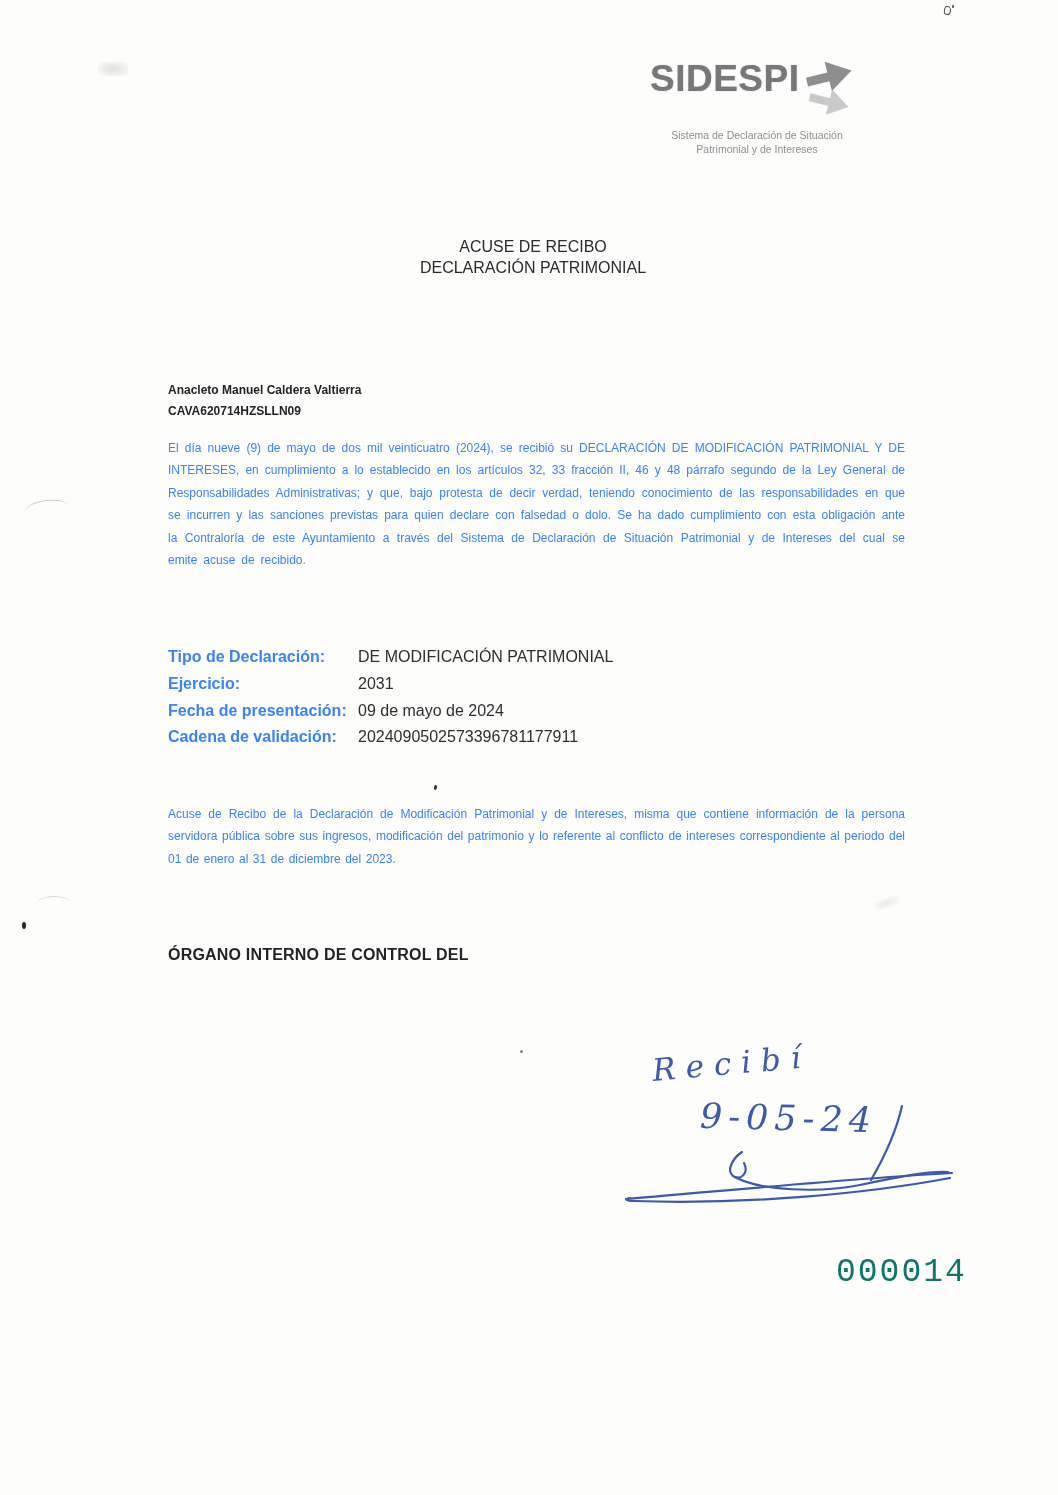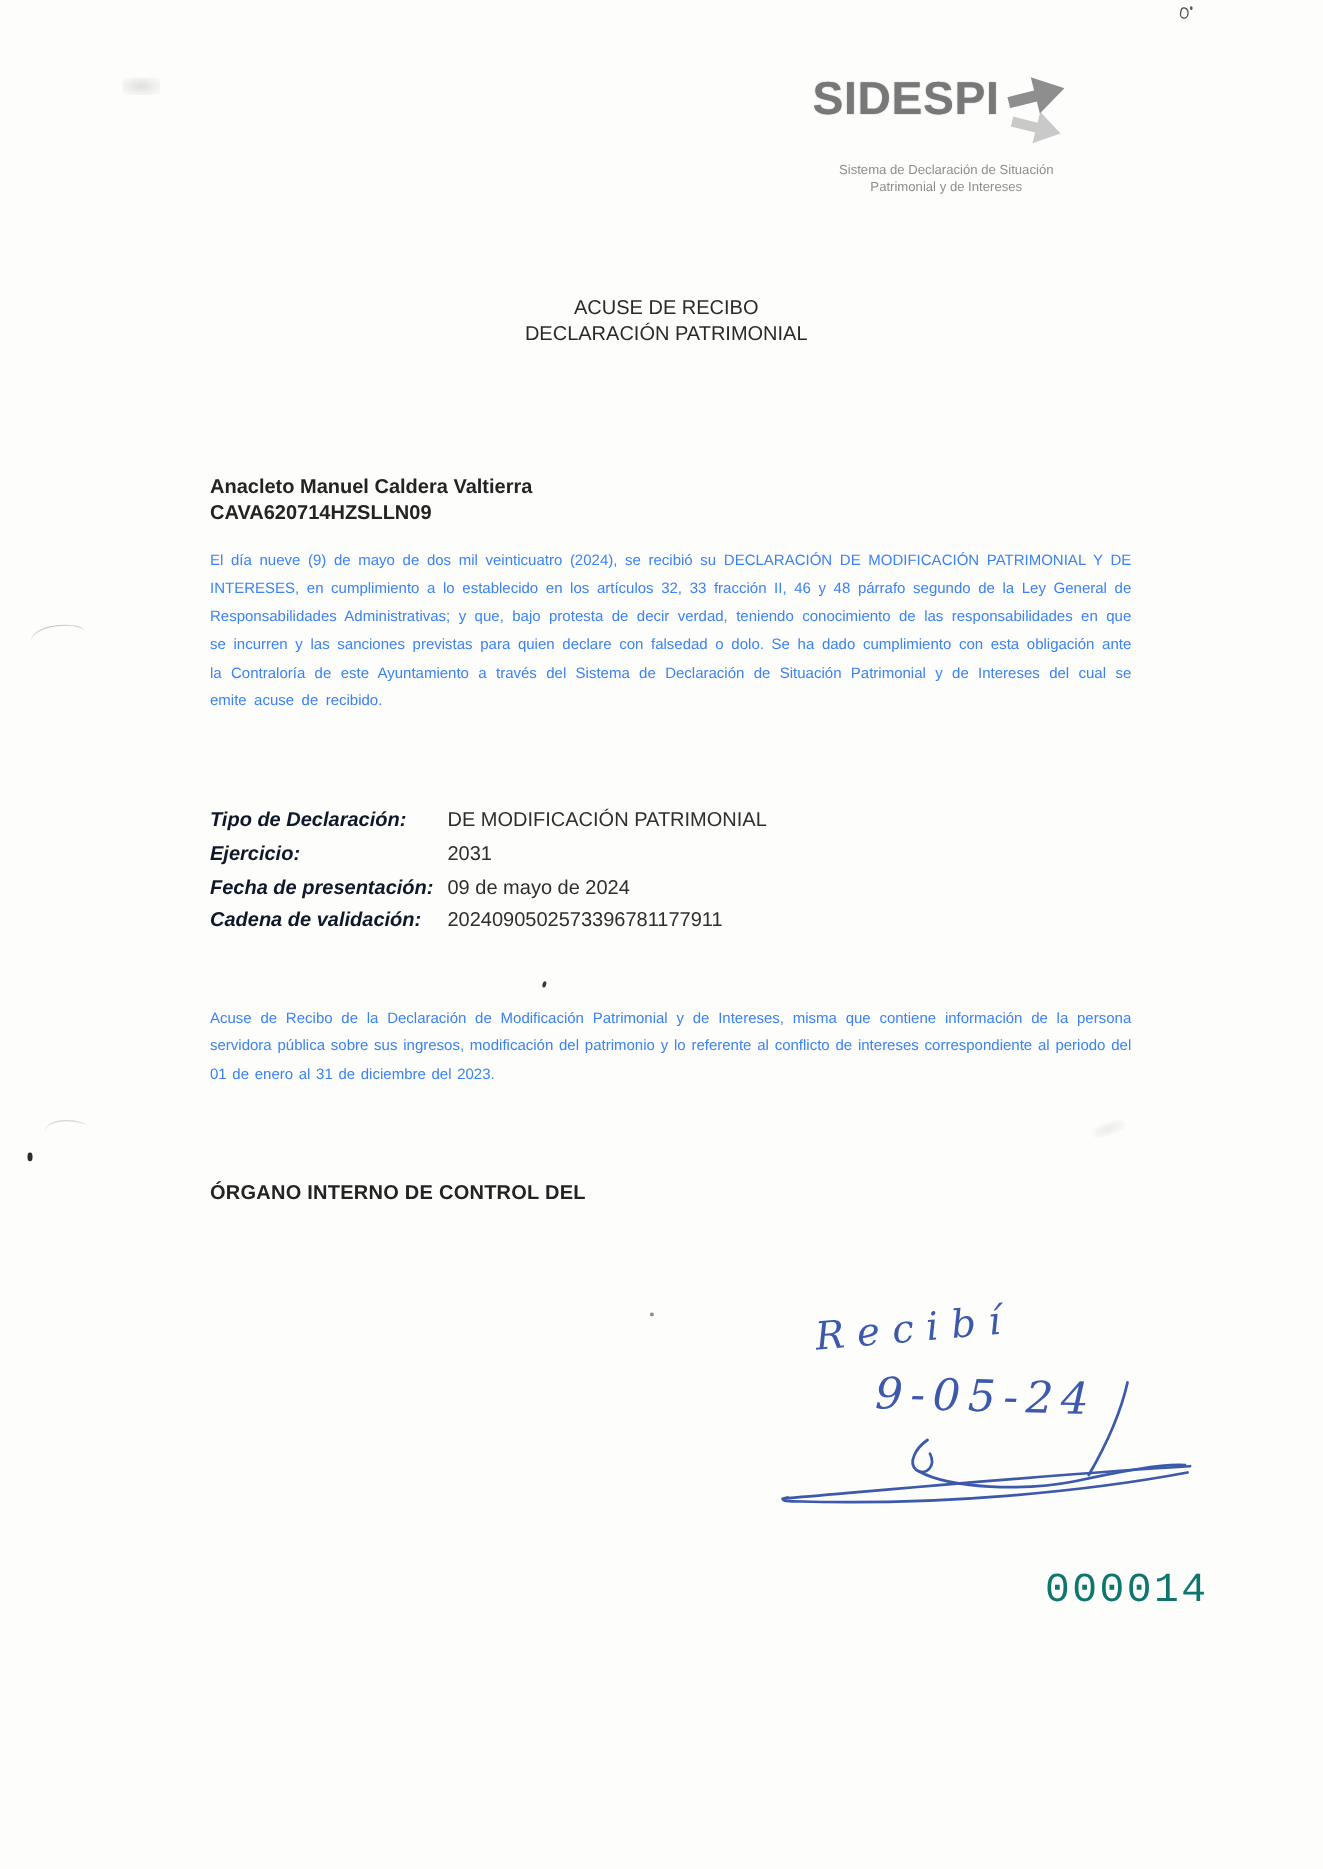--- a/index.html
+++ b/index.html
@@ -27,35 +27,35 @@
     font-size:10.5px; line-height:13.5px; color:#8e8e8e;
   }
 
   
   .doc-title {
     position:absolute; top:236px; left:0; width:1066px;
     text-align:center; font-size:16px; line-height:21px; color:#2a2a2a;
   }
 
   
-  .recipient { position:absolute; top:380px; left:168px; font-weight:bold; font-size:16px; line-height:20.5px; color:#232323; }
+  .recipient { position:absolute; top:380px; left:168px; font-weight:bold; font-size:12px; line-height:20.5px; color:#232323; }
 
   
   .para {
     position:absolute; left:168px; width:737px;
     font-size:12px; line-height:22.4px; color:#3b82f6;
     text-align:justify;
   }
   .para1 { top:437px; word-spacing:2.6px; }
   .para2 { top:803px; word-spacing:1.2px; }
 
   
   .details { position:absolute; top:644px; left:168px; width:640px; font-size:16px; }
   .detail-row { display:flex; line-height:26.8px; }
-  .detail-label { font-weight:bold; width:190px; flex:0 0 190px; color:#0f172a;font-style:italic; }
+  .detail-label { font-weight:bold; width:190px; flex:0 0 190px; color:#3b82f6; }
   .detail-value { color:#2e2e2e; }
 
   
   .office-heading { position:absolute; top:946px; left:168px; font-weight:bold; font-size:16px; color:#232323; letter-spacing:0.2px; }
 
   
   .hw { font-family:"DejaVu Serif", serif; font-style:italic; position:absolute; }
   .hw-recibi {
     top:1045px; left:652px; font-size:31px; letter-spacing:10px;
     transform:rotate(-5deg);

